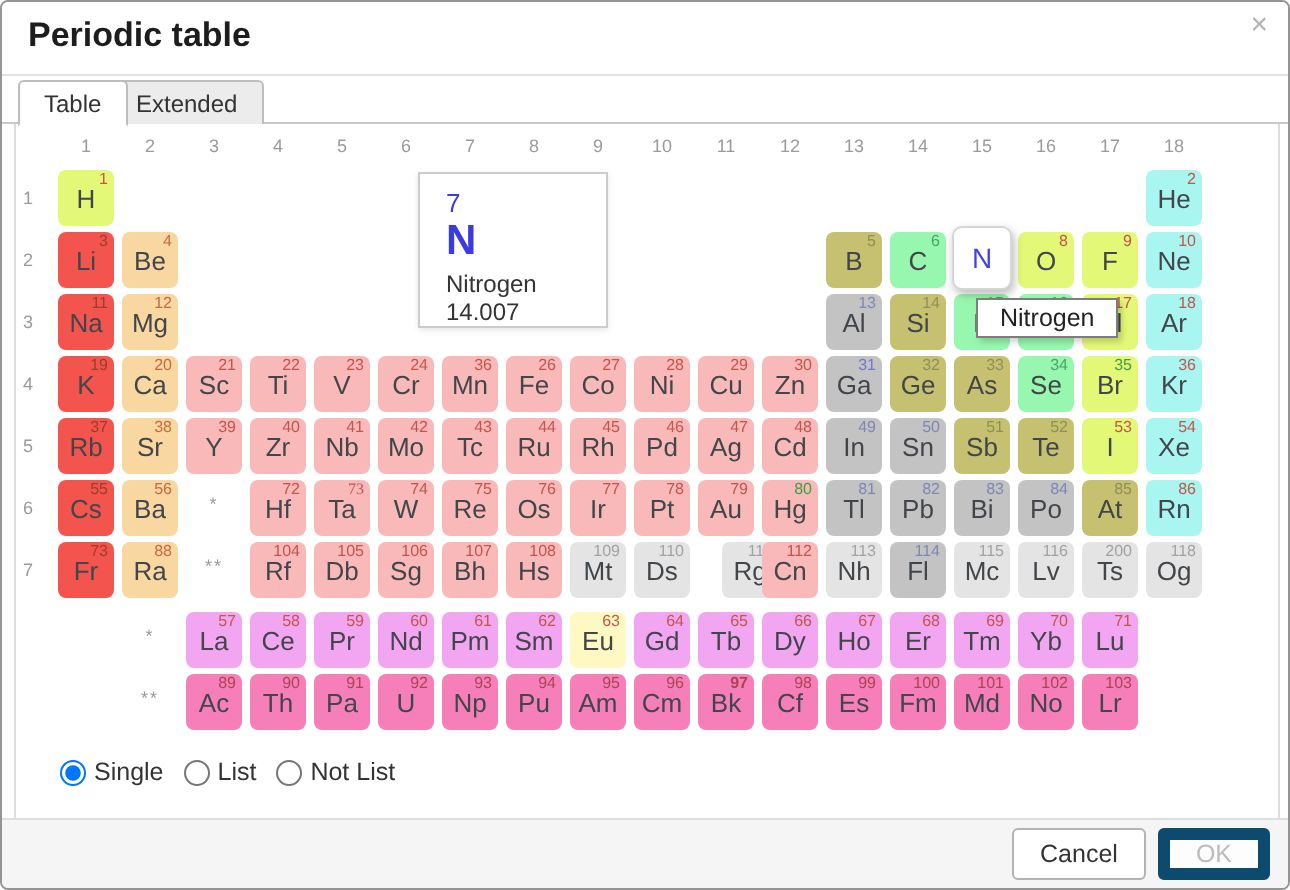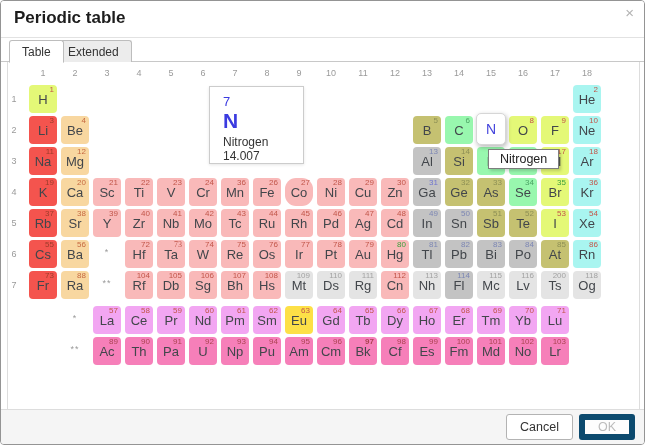--- a/index.html
+++ b/index.html
@@ -188,21 +188,21 @@
         <span class="num" style="color: rgb(194, 86, 74);">24</span>
       </div>
       <div class="cell" style="left: 220px; top: 177px; background: rgb(249, 185, 185);">
         <span class="sym">Mn</span>
         <span class="num" style="color: rgb(194, 86, 74);">36</span>
       </div>
       <div class="cell" style="left: 252px; top: 177px; background: rgb(249, 185, 185);">
         <span class="sym">Fe</span>
         <span class="num" style="color: rgb(194, 86, 74);">26</span>
       </div>
-      <div class="cell" style="left: 284px; top: 177px; background: rgb(249, 185, 185); border-radius: 11px;">
+      <div class="cell" style="left: 284px; top: 177px; background: rgb(249, 185, 185);">
         <span class="sym">Co</span>
         <span class="num" style="color: rgb(194, 86, 74);">27</span>
       </div>
       <div class="cell" style="left: 316px; top: 177px; background: rgb(249, 185, 185);">
         <span class="sym">Ni</span>
         <span class="num" style="color: rgb(194, 86, 74);">28</span>
       </div>
       <div class="cell" style="left: 348px; top: 177px; background: rgb(249, 185, 185);">
         <span class="sym">Cu</span>
         <span class="num" style="color: rgb(194, 86, 74);">29</span>
@@ -404,21 +404,21 @@
         <span class="num" style="color: rgb(194, 86, 74);">108</span>
       </div>
       <div class="cell" style="left: 284px; top: 270px; background: rgb(228, 228, 228);">
         <span class="sym">Mt</span>
         <span class="num" style="color: rgb(162, 162, 162);">109</span>
       </div>
       <div class="cell" style="left: 316px; top: 270px; background: rgb(228, 228, 228);">
         <span class="sym">Ds</span>
         <span class="num" style="color: rgb(162, 162, 162);">110</span>
       </div>
-      <div class="cell" style="left: 348px; top: 270px; background: rgb(228, 228, 228);">
+      <div class="cell" style="left: 360px; top: 270px; background: rgb(228, 228, 228);">
         <span class="sym">Rg</span>
         <span class="num" style="color: rgb(162, 162, 162);">111</span>
       </div>
       <div class="cell" style="left: 380px; top: 270px; background: rgb(249, 185, 185);">
         <span class="sym">Cn</span>
         <span class="num" style="color: rgb(194, 86, 74);">112</span>
       </div>
       <div class="cell" style="left: 412px; top: 270px; background: rgb(228, 228, 228);">
         <span class="sym">Nh</span>
         <span class="num" style="color: rgb(162, 162, 162);">113</span>
@@ -460,21 +460,21 @@
         <span class="num" style="color: rgb(194, 86, 74);">60</span>
       </div>
       <div class="cell" style="left: 220px; top: 305px; background: rgb(242, 166, 242);">
         <span class="sym">Pm</span>
         <span class="num" style="color: rgb(194, 86, 74);">61</span>
       </div>
       <div class="cell" style="left: 252px; top: 305px; background: rgb(242, 166, 242);">
         <span class="sym">Sm</span>
         <span class="num" style="color: rgb(194, 86, 74);">62</span>
       </div>
-      <div class="cell" style="left: 284px; top: 305px; background: #fde047; align-items: center;">
+      <div class="cell" style="left: 284px; top: 305px; background: #fef9c3; align-items: center;">
         <span class="sym">Eu</span>
         <span class="num" style="color: rgb(194, 86, 74);">63</span>
       </div>
       <div class="cell" style="left: 316px; top: 305px; background: rgb(242, 166, 242);">
         <span class="sym">Gd</span>
         <span class="num" style="color: rgb(194, 86, 74);">64</span>
       </div>
       <div class="cell" style="left: 348px; top: 305px; background: rgb(242, 166, 242);">
         <span class="sym">Tb</span>
         <span class="num" style="color: rgb(194, 86, 74);">65</span>
@@ -567,19 +567,33 @@
 
   <div class="popup">
     <div class="pnum">7</div>
     <div class="psym">N</div>
     <div class="pname">Nitrogen</div>
     <div class="pmass">14.007</div>
   </div>
 
   <div class="tooltip">Nitrogen</div>
 
+  <div class="radiorow">
+      <label class="radioitem">
+        <input type="radio" name="mode" checked="" style="">
+        <span>Single</span>
+      </label>
+      <label class="radioitem">
+        <input type="radio" name="mode" style="">
+        <span>List</span>
+      </label>
+      <label class="radioitem">
+        <input type="radio" name="mode" style="">
+        <span>Not List</span>
+      </label>
+    </div>
 
   <div class="footer">
     <button class="btn cancel">Cancel</button>
     <button class="btn ok" disabled="">OK</button>
   </div>
 
 </div>
 
 </body></html>

